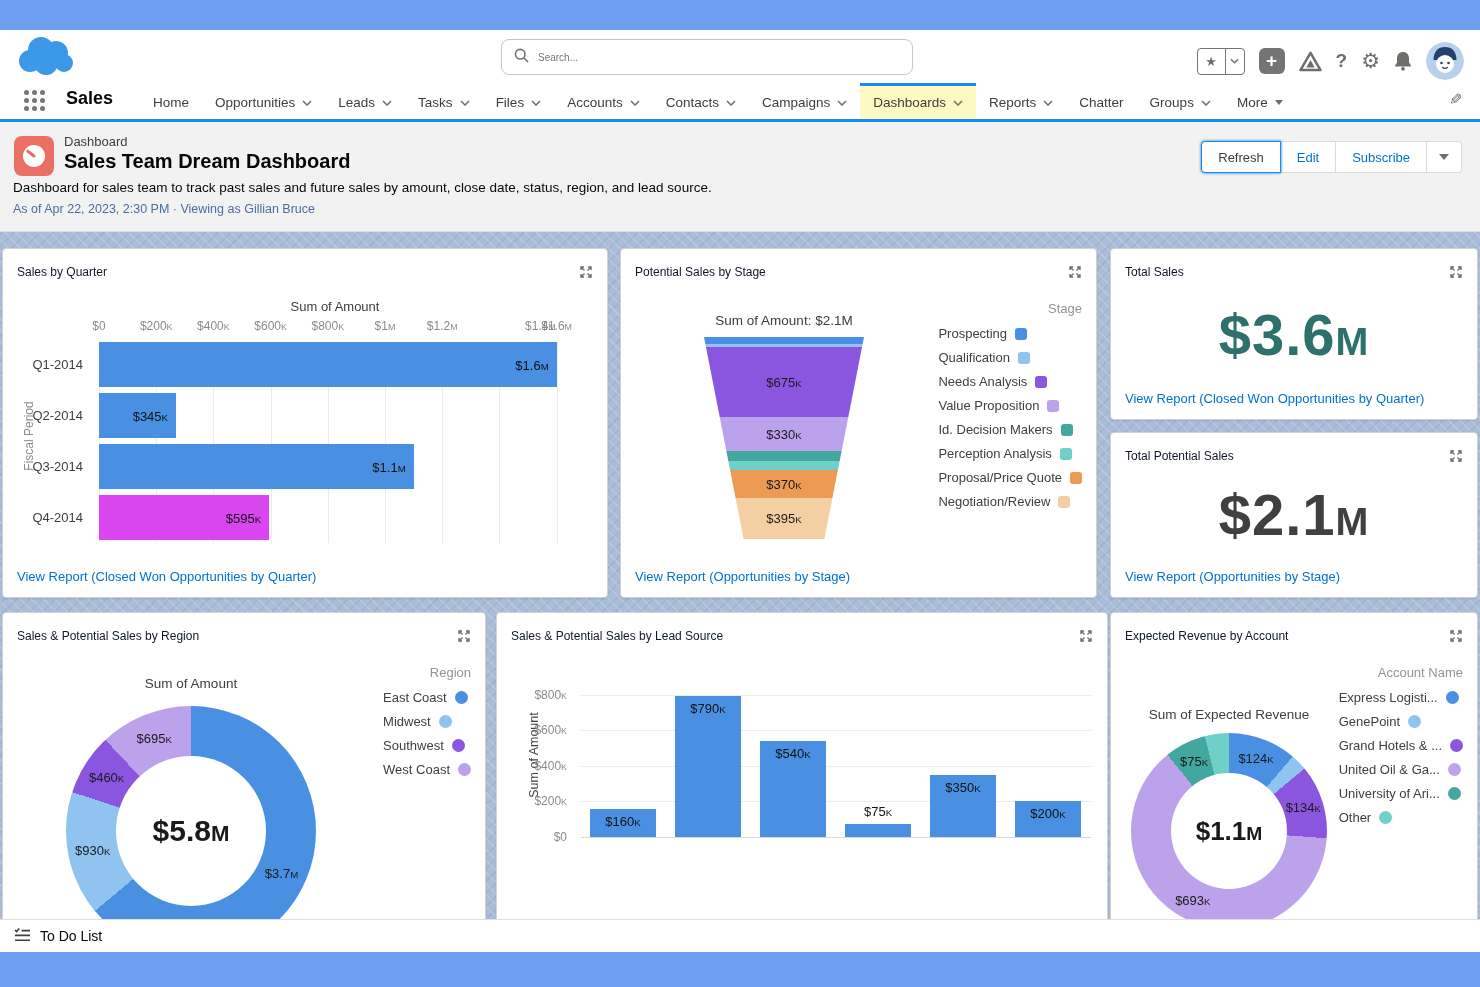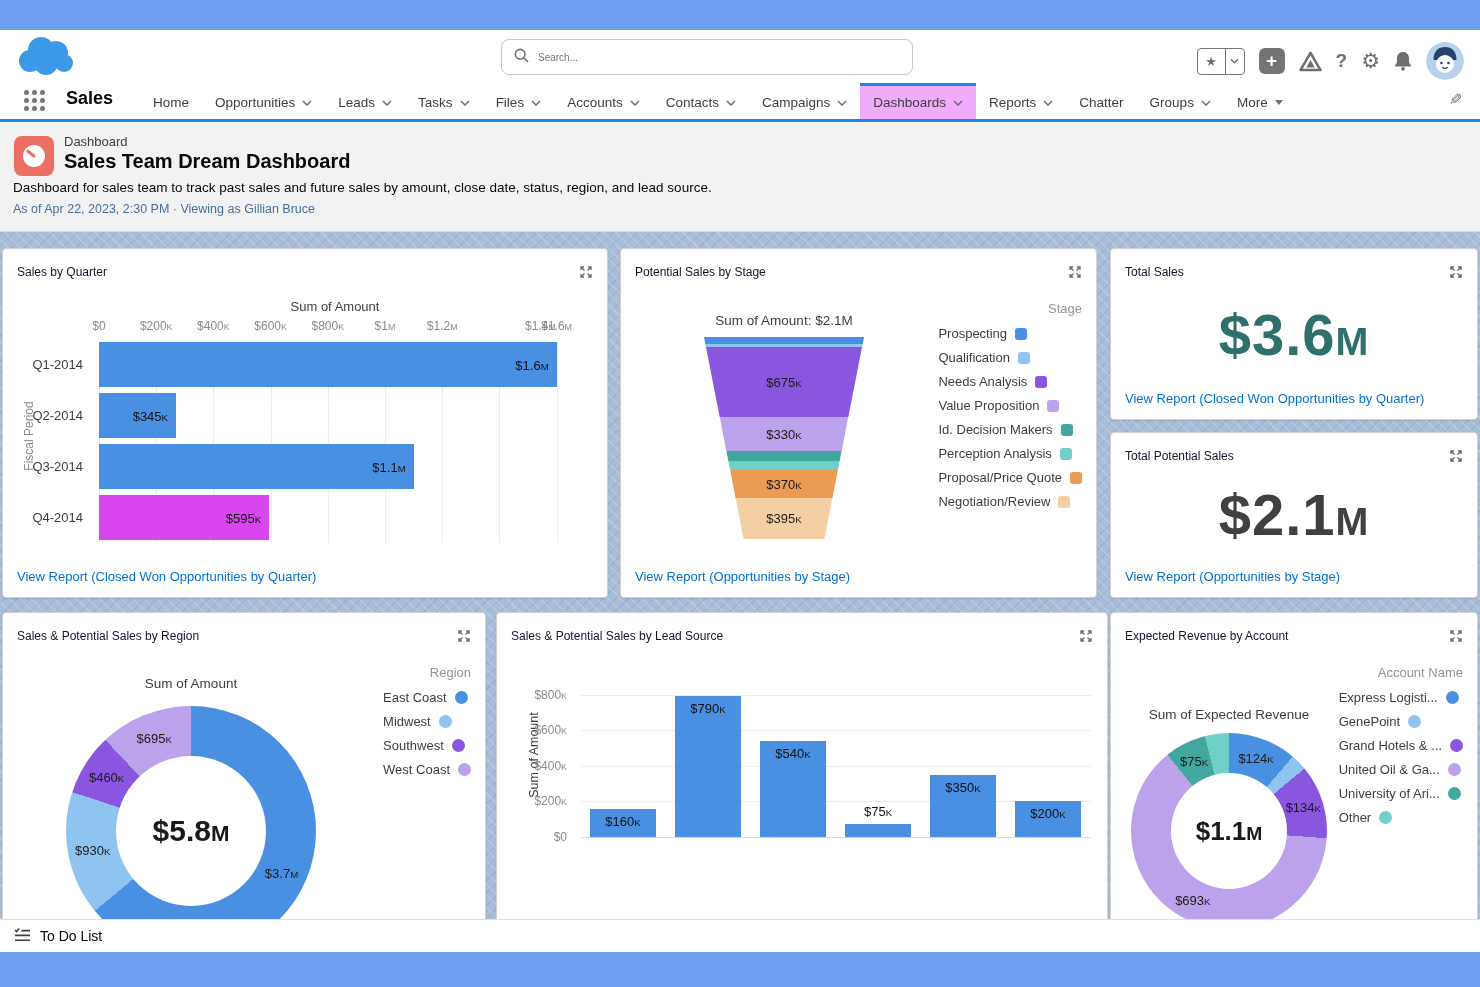--- a/index.html
+++ b/index.html
@@ -26,21 +26,21 @@
   #gear-icon { font-size:21px; }
   #avatar { width:38px; height:38px; border-radius:50%; overflow:hidden; }
 
   
   #nav-bar { left:0; top:83px; width:1480px; height:36px; background:#fff; }
   #waffle { left:24px; top:7px; width:24px; height:24px; display:grid; grid-template-columns:repeat(3,5px); grid-template-rows:repeat(3,5px); gap:3px; cursor:pointer; }
   #waffle i { width:5px; height:5px; border-radius:50%; background:#747474; }
   #app-name { left:66px; top:5px; font-size:18px; font-weight:bold; color:#080707; }
   #tab-strip { left:140px; top:0; height:36px; display:flex; }
   .tab { height:36px; display:flex; align-items:center; gap:7px; padding:0 13px; font-size:13.5px; color:#3e3e3c; cursor:pointer; border-top:3px solid transparent; }
-  .tab.active { background:#f0abfc; border-top:3px solid #1589ee; }
+  .tab.active { background:#fef9c3; border-top:3px solid #1589ee; }
   .caret-filled { width:0; height:0; border-left:4.5px solid transparent; border-right:4.5px solid transparent; border-top:5px solid #706e6b; }
   #nav-pencil { right:18px; top:7px; font-size:16px; color:#706e6b; transform:scaleX(-1); }
   #nav-underline { left:0; top:119px; width:1480px; height:3px; background:#1589ee; }
 
   
   #page-header { left:0; top:122px; width:1480px; height:110px; background:#f3f2f2; border-bottom:1px solid #dcdcdc; }
   #dash-icon { left:14px; top:14px; width:40px; height:40px; border-radius:8px; background:#eb6f63; display:flex; align-items:center; justify-content:center; }
   #entity-label { left:64px; top:12px; font-size:13px; color:#3e3e3c; }
   #page-title { left:64px; top:28px; font-size:20px; font-weight:bold; color:#080707; }
   #page-desc { left:13px; top:58px; font-size:13.5px; color:#080707; }
@@ -268,20 +268,30 @@
   <div class="abs" id="dash-icon">
     <svg width="26" height="26" viewBox="0 0 26 26">
         <circle cx="13" cy="13" r="11" fill="#fff"></circle>
         <path d="M13 13L6.8 8.2" stroke="#eb6f63" stroke-width="3" stroke-linecap="round"></path>
       </svg>
   </div>
   <div class="abs" id="entity-label">Dashboard</div>
   <div class="abs" id="page-title">Sales Team Dream Dashboard</div>
   <div class="abs" id="page-desc">Dashboard for sales team to track past sales and future sales by amount, close date, status, region, and lead source.</div>
   <div class="abs" id="page-asof">As of Apr 22, 2023, 2:30 PM · Viewing as Gillian Bruce</div>
+  <div class="abs" id="btn-group">
+    <button class="sbtn first">Refresh</button>
+    <button class="sbtn mid">Edit</button>
+    <button class="sbtn mid">Subscribe</button>
+    <button class="sbtn caret">
+      <svg width="10" height="6" viewBox="0 0 10 6">
+          <path d="M0 0h10L5 6z" fill="#706e6b"></path>
+        </svg>
+    </button>
+  </div>
 </div>
 
 <div class="abs" id="canvas">
 
   <div class="card" id="card-quarter" style="left:2px;top:16px;width:606px;height:350px;">
     <div class="card-title">Sales by Quarter</div>
     <span class="expand-icon">
       <svg width="14" height="14" viewBox="0 0 14 14" stroke="#706e6b" stroke-width="1.4" fill="none">
           <path d="M5.5 5.5L2 2M2 5V2h3M8.5 5.5L12 2M12 5V2H9M5.5 8.5L2 12M2 9v3h3M8.5 8.5L12 12M12 9v3H9"></path>
         </svg>

